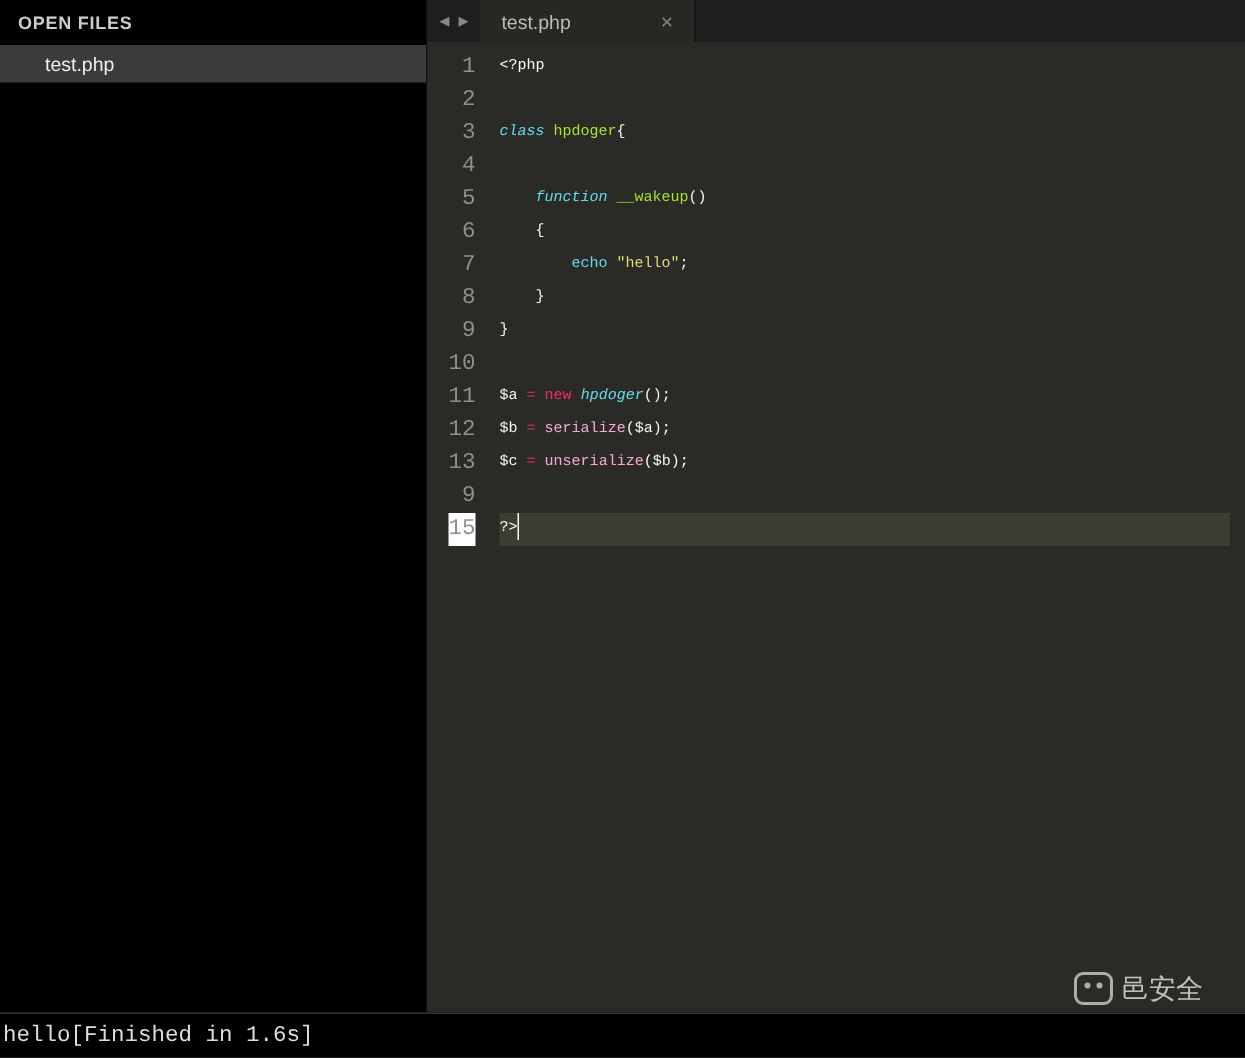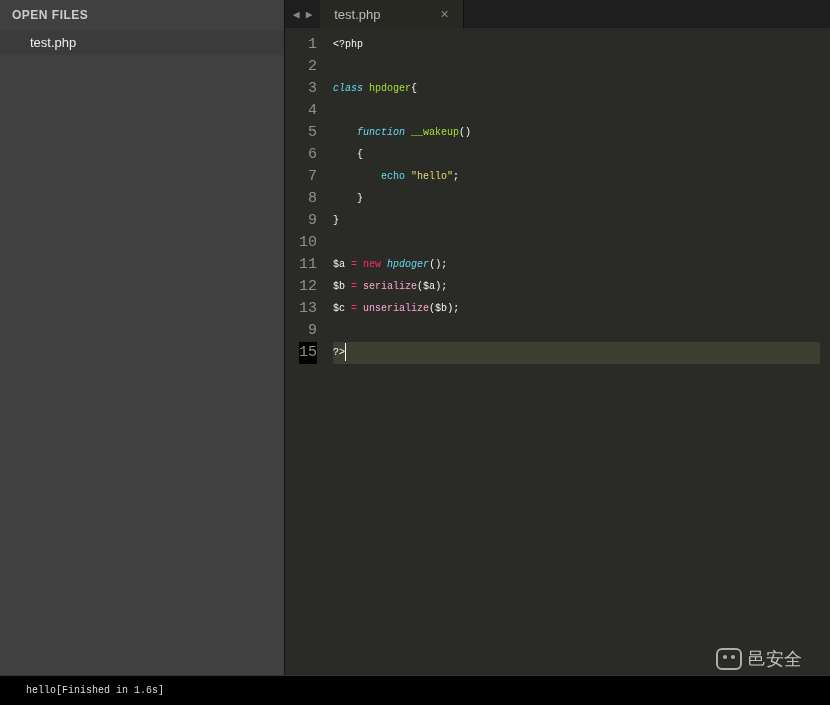--- a/index.html
+++ b/index.html
@@ -13,21 +13,21 @@
   display: flex;
   flex-direction: column;
 }
 .main-area {
   display: flex;
   flex: 1;
   min-height: 0;
 }
 .sidebar {
   width: 285px;
-  background: #404040;
+  background: #000000;
   display: flex;
   flex-direction: column;
   border-right: 1px solid #111;
 }
 .sidebar-header {
   padding: 8px 12px;
   font-size: 12px;
   font-weight: bold;
   color: #ccc;
   font-family: Arial, sans-serif;
@@ -91,21 +91,21 @@
 .gutter {
   background: #2a2b26;
   padding: 6px 10px 6px 14px;
   text-align: right;
   color: #8f908a;
   font-size: 15px;
   line-height: 22px;
   user-select: none;
 }
 .gutter-line { display: block; }
-.gutter-line.active { background: #000000; }
+.gutter-line.active { background: #ffffff; }
 .code {
   flex: 1;
   padding: 6px 10px 6px 6px;
   font-size: 10px;
   line-height: 22px;
   white-space: pre;
 }
 .line { display: block; height: 22px; }
 .line.active { background: #3e3d32; }
 .kw { color: #66d9ef; font-style: italic; }
@@ -122,22 +122,22 @@
 .cursor {
   display: inline-block;
   width: 1px;
   height: 18px;
   background: #f8f8f2;
   vertical-align: middle;
 }
 .console {
   background: #000;
   color: #ddd;
-  font-size: 10px;
-  padding: 6px 26px;
+  font-size: 15px;
+  padding: 6px 2px;
   border-top: 1px solid #333;
   height: 30px;
   display: flex;
   align-items: center;
 }
 .watermark {
   position: absolute;
   right: 28px;
   bottom: 34px;
   color: rgba(230,230,230,0.8);

